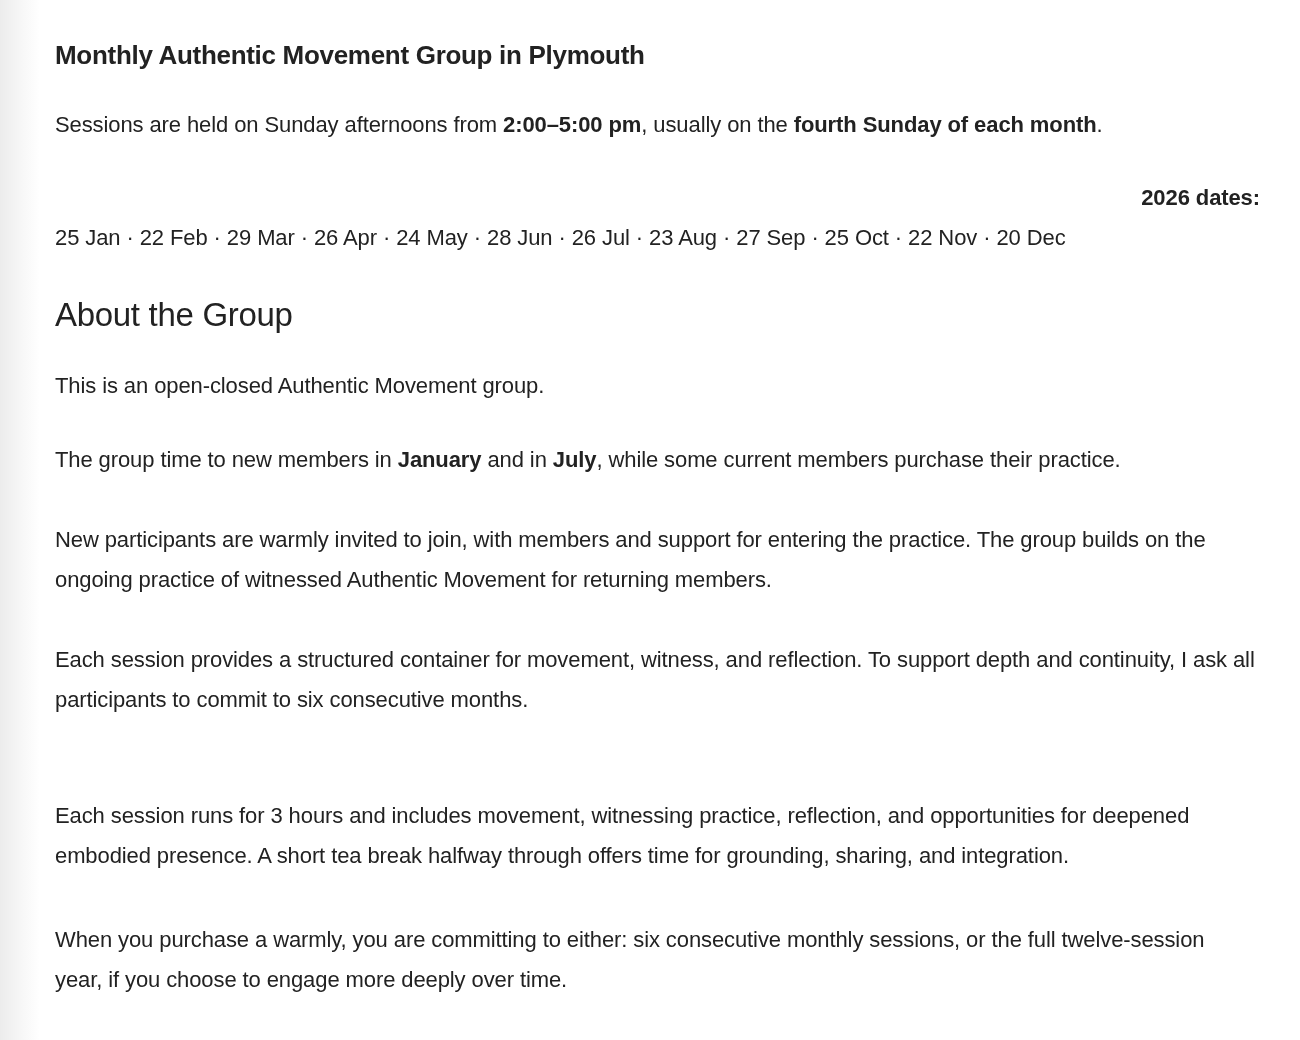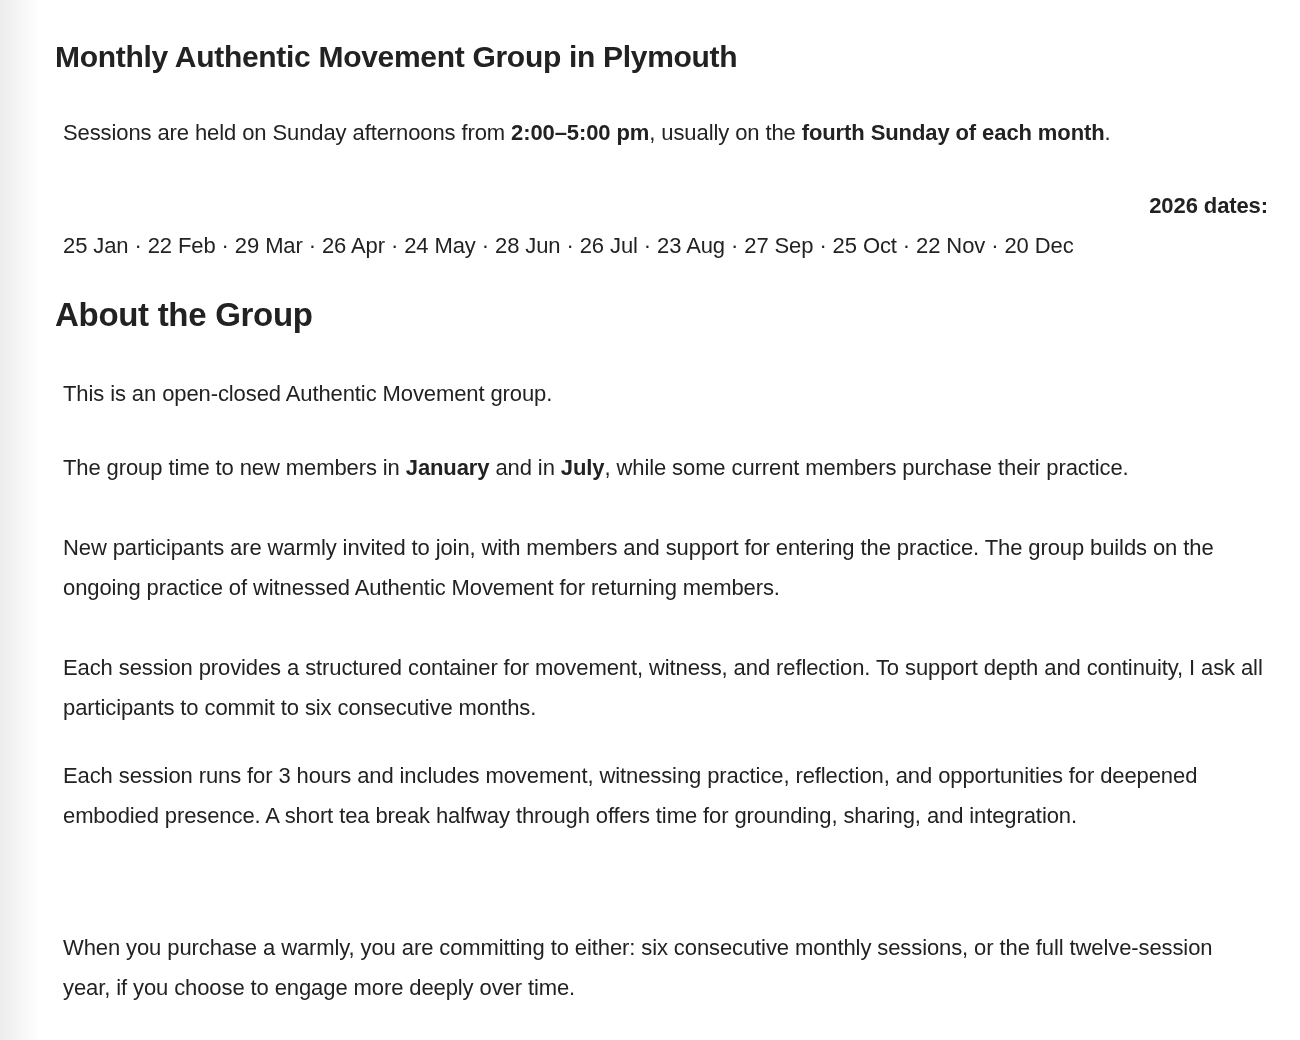--- a/index.html
+++ b/index.html
@@ -24,39 +24,39 @@
     .content {
       position: absolute;
       left: 55px;
       top: 0;
       width: 1210px;
     }
     h2.title {
       position: absolute;
       top: 40px;
       margin: 0;
-      font-size: 30px;
+      font-size: 26px;
       font-weight: bold;
       letter-spacing: -0.3px;
       white-space: nowrap;
       color: #222;
     }
     h2.section {
       position: absolute;
       top: 296px;
       margin: 0;
       font-size: 33px;
-      font-weight: bold;
+      font-weight: normal;
       letter-spacing: -0.3px;
       white-space: nowrap;
       color: #222;
     }
     p {
       position: absolute;
-      margin: 8px;
+      margin: 0;
       font-size: 22px;
       line-height: 40px;
       white-space: normal;
       width: 1205px;
       letter-spacing: -0.1px;
     }
     b { font-weight: bold; }
     .nowrap { white-space: nowrap; }
   </style>
 </head>
@@ -76,17 +76,17 @@
   <h2 class="section">About the Group</h2>
 
   <p style="top:366px;" class="nowrap">This is an open-closed Authentic Movement group.</p>
 
   <p style="top:440px;" class="nowrap"><span>The group time to new members in </span><b>January</b><span> and in </span><b>July</b><span>, while some current members purchase their practice.</span></p>
 
   <p style="top:520px;">New participants are warmly invited to join, with members and support for entering the practice. The group builds on the ongoing practice of witnessed Authentic Movement for returning members.</p>
 
   <p style="top:640px;">Each session provides a structured container for movement, witness, and reflection. To support depth and continuity, I ask all participants to commit to six consecutive months.</p>
 
-  <p style="top:748px; width:1160px;">Each session runs for 3 hours and includes movement, witnessing practice, reflection, and opportunities for deepened embodied presence. A short tea break halfway through offers time for grounding, sharing, and integration.</p>
+  <p style="top:796px; width:1160px;">Each session runs for 3 hours and includes movement, witnessing practice, reflection, and opportunities for deepened embodied presence. A short tea break halfway through offers time for grounding, sharing, and integration.</p>
 
   <p style="top:920px; width:1175px;">When you purchase a warmly, you are committing to either: six consecutive monthly sessions, or the full twelve-session year, if you choose to engage more deeply over time.</p>
 
 </main>
 
 </body></html>

